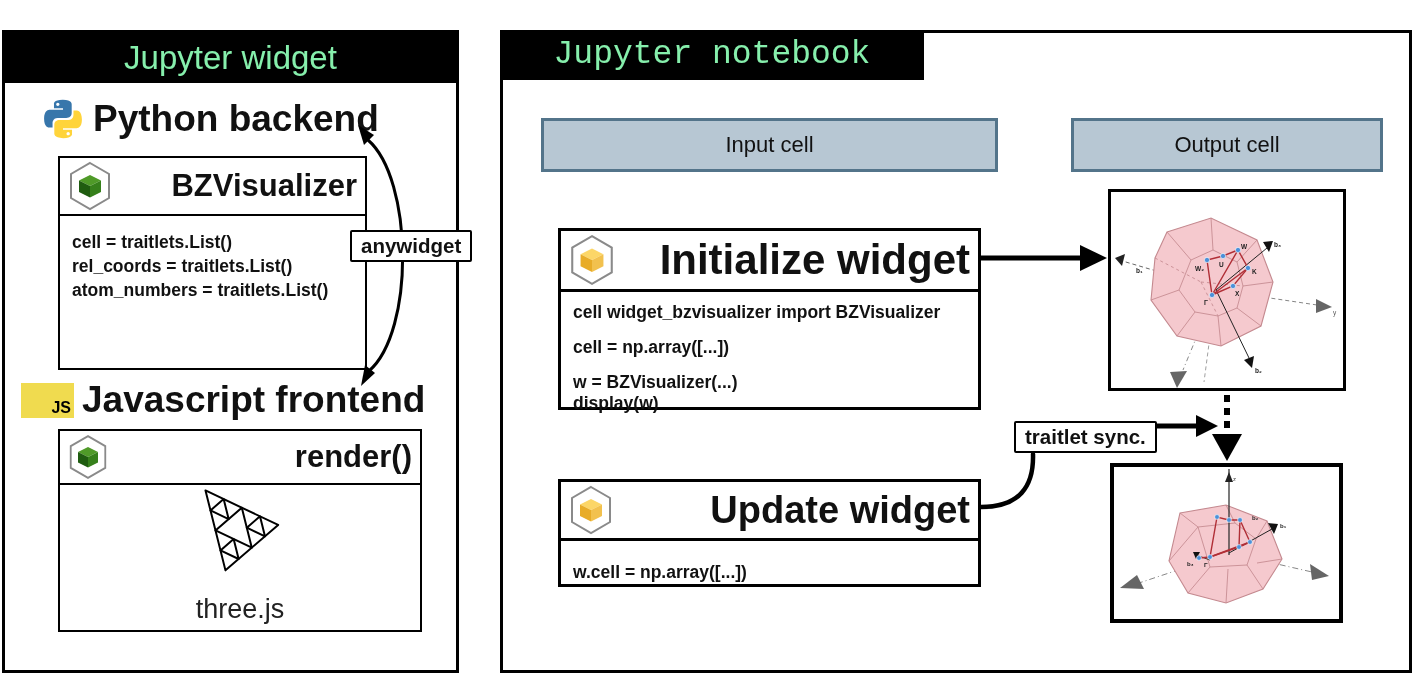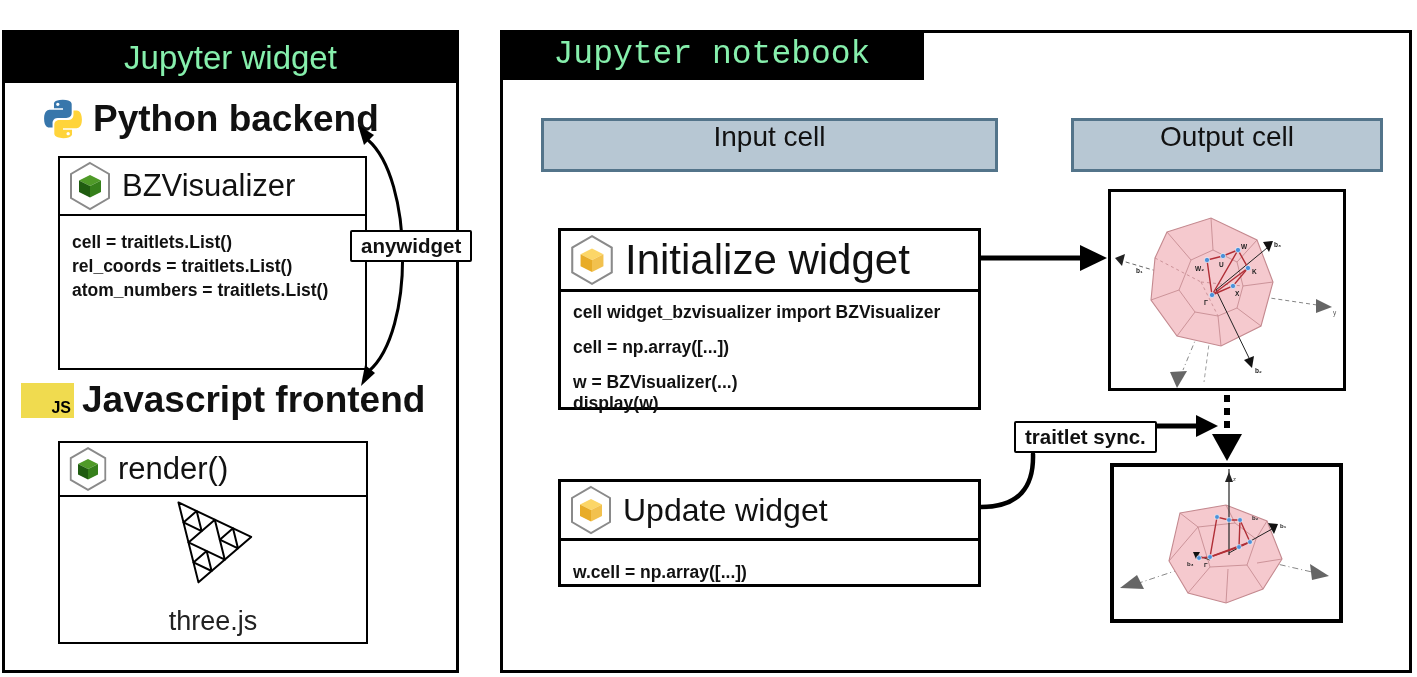--- a/index.html
+++ b/index.html
@@ -6,28 +6,28 @@
   body{width:1417px;height:677px;position:relative;overflow:hidden;
        font-family:"Liberation Sans",sans-serif;color:#111;}
   .panel{position:absolute;background:#fff;border:3px solid #000;box-sizing:border-box;}
   .panel-bar{background:#000;color:#86efac;font-size:33px;text-align:center;
              line-height:50px;height:50px;}
   .abs{position:absolute;box-sizing:border-box;}
   .heading{display:flex;align-items:center;gap:8px;font-size:37px;font-weight:700;}
   .classbox{border:2.5px solid #000;background:#fff;}
   .classbox .cb-header{display:flex;align-items:center;border-bottom:2.5px solid #000;
                        padding:3px 8px;gap:10px;}
-  .cb-title{font-weight:400;font-size:31px;flex:1;text-align:left;}
+  .cb-title{font-weight:700;font-size:31px;flex:1;text-align:right;}
   .code{font-weight:700;font-size:17.5px;line-height:24px;padding:14px 12px;}
   .code-line{min-height:10px;}
   .code-line:empty{height:14px;}
   .pill{background:#fff;border:2.5px solid #000;border-radius:2px;font-weight:700;
         font-size:20.5px;padding:2px 9px;white-space:nowrap;z-index:6;}
-  .cellhdr{background:#b7c7d3;border:3px solid #53748a;font-size:28px;
-           display:flex;align-items:flex-start;justify-content:center;}
+  .cellhdr{background:#b7c7d3;border:3px solid #53748a;font-size:22px;
+           display:flex;align-items:center;justify-content:center;}
   .outbox{background:#fff;border:3px solid #000;}
   svg.overlay{position:absolute;left:0;top:0;pointer-events:none;z-index:5;}
   .jsicon{width:53px;height:35px;background:#f0db4f;display:flex;align-items:flex-end;
           justify-content:flex-end;font-size:16px;font-weight:700;color:#000;
           padding:0 3px 1px 0;box-sizing:border-box;}
   .threejs-wrap{display:flex;flex-direction:column;align-items:center;justify-content:center;
                 height:100%;gap:20px;}
   .threejs-label{font-size:27px;color:#222;}
 </style>
 </head>
@@ -73,21 +73,21 @@
     <span>anywidget</span>
   </div>
 
   <div class="abs heading" style="left:16px;top:346px;">
     <div class="jsicon">
       <span>JS</span>
     </div>
     <span>Javascript frontend</span>
   </div>
 
-  <div class="abs classbox" style="left:53px;top:408px;width:310px;height:203px;">
+  <div class="abs classbox" style="left:53px;top:396px;width:364px;height:203px;">
     <div class="cb-header">
       <svg width="40" height="46" viewBox="0 0 44 50">
         <polygon points="22,2 41,13 41,37 22,48 3,37 3,13" fill="#fff" stroke="#8a8a8a" stroke-width="2"></polygon>
         <polygon points="22,14 33,19.5 22,25 11,19.5" fill="#4f9a28"></polygon>
         <polygon points="33,19.5 33,31 22,36.5 22,25" fill="#36801b"></polygon>
         <polygon points="11,19.5 22,25 22,36.5 11,31" fill="#1f5c10"></polygon>
       </svg>
       <span class="cb-title">render()</span>
     </div>
     <div class="threejs-wrap" style="height:140px;">
@@ -142,21 +142,21 @@
   </div>
 
   <div class="abs classbox" style="left:55px;top:446px;width:423px;height:108px;border-width:3px;">
     <div class="cb-header" style="border-bottom-width:3px;">
       <svg width="44" height="50" viewBox="0 0 44 50">
         <polygon points="22,2 41,13 41,37 22,48 3,37 3,13" fill="#fff" stroke="#8a8a8a" stroke-width="2"></polygon>
         <polygon points="22,14 33,19.5 22,25 11,19.5" fill="#fcd667"></polygon>
         <polygon points="33,19.5 33,31 22,36.5 22,25" fill="#f2c14e"></polygon>
         <polygon points="11,19.5 22,25 22,36.5 11,31" fill="#e8ac28"></polygon>
       </svg>
-      <span class="cb-title" style="font-size:32px;">Update widget</span>
+      <span class="cb-title" style="font-size:38px;">Update widget</span>
     </div>
     <div class="code" style="padding-top:8px;margin-top:11px;">
       <div class="code-line">w.cell = np.array([...])</div>
     </div>
   </div>
 
   <div class="abs pill" style="left:511px;top:388px;">
     <span>traitlet sync.</span>
   </div>
 

